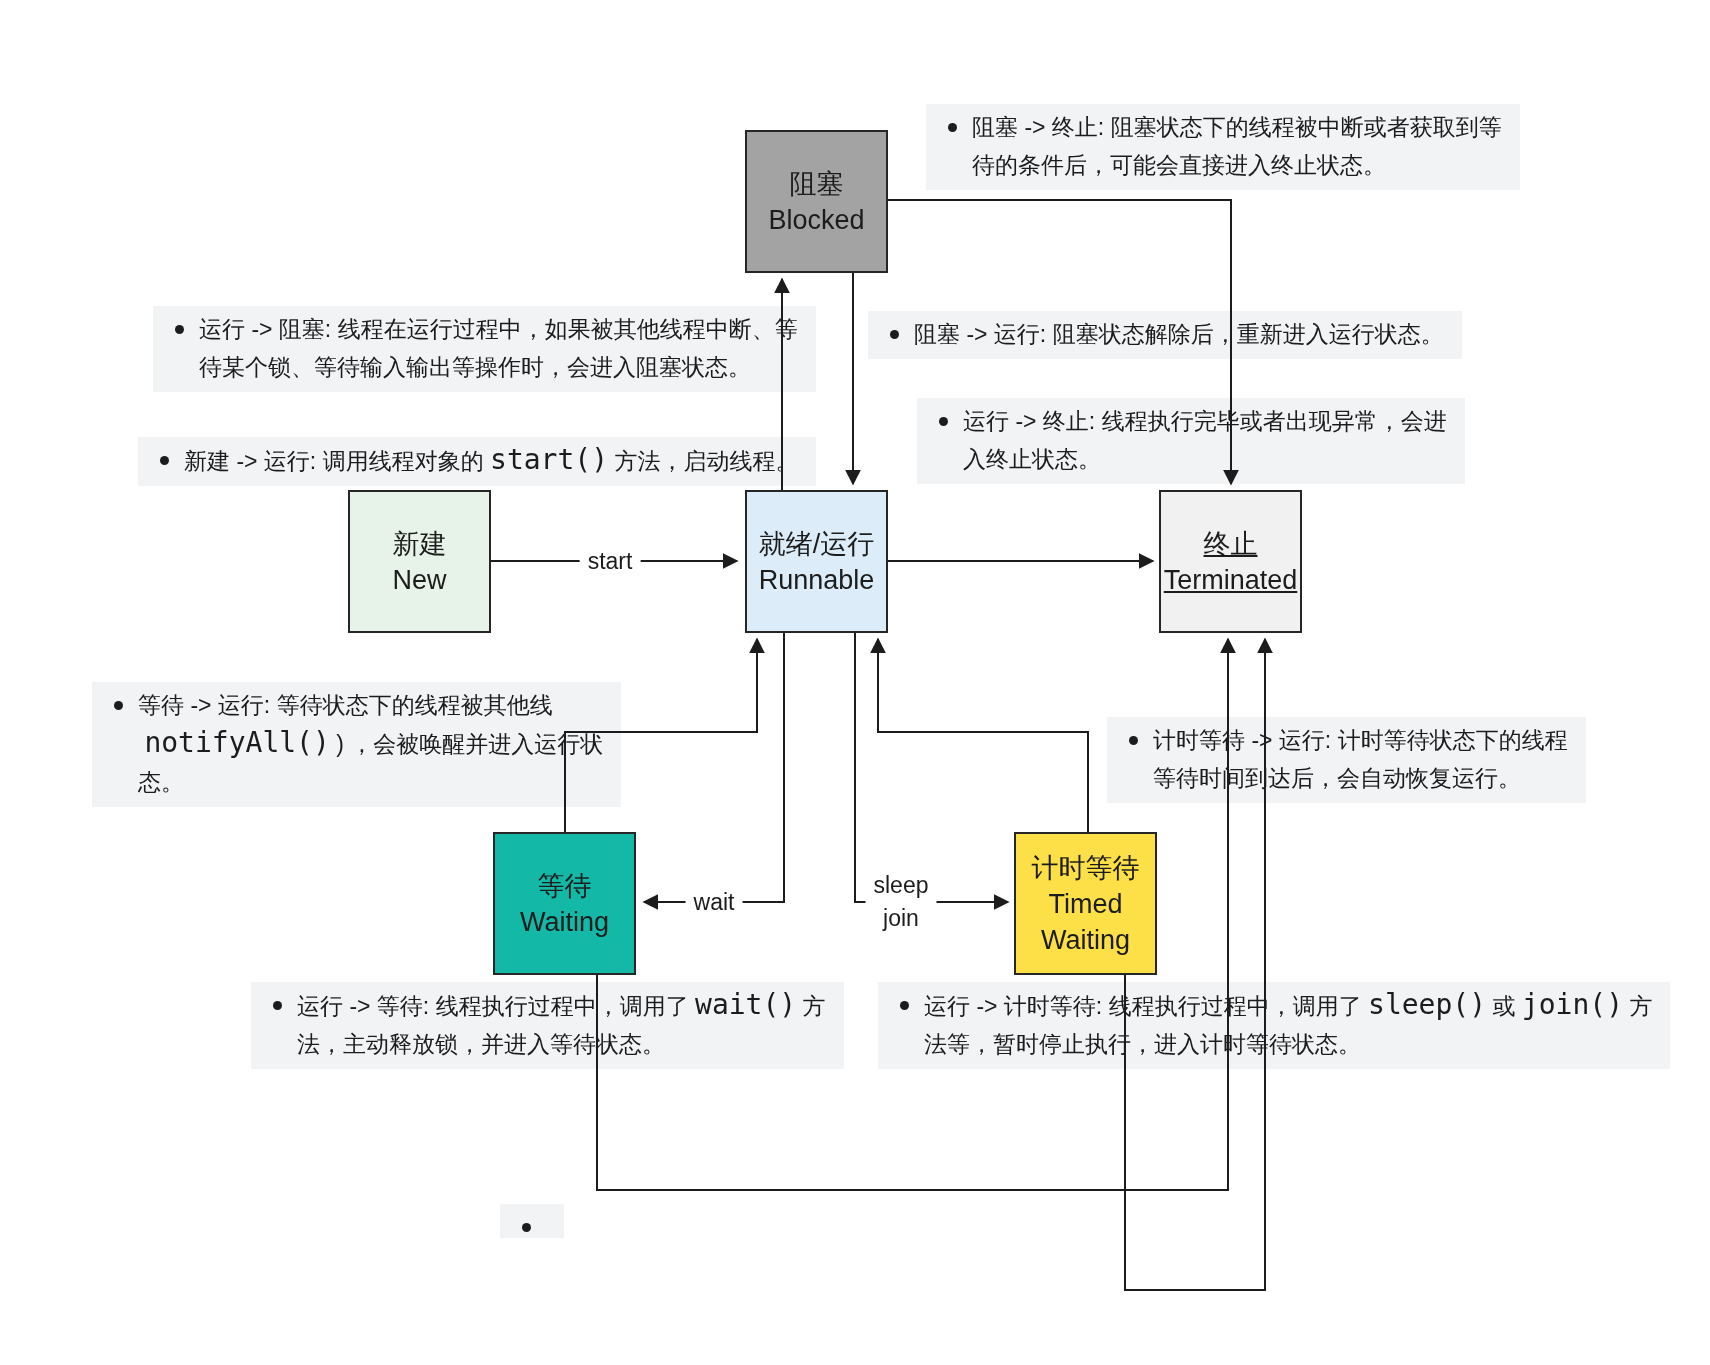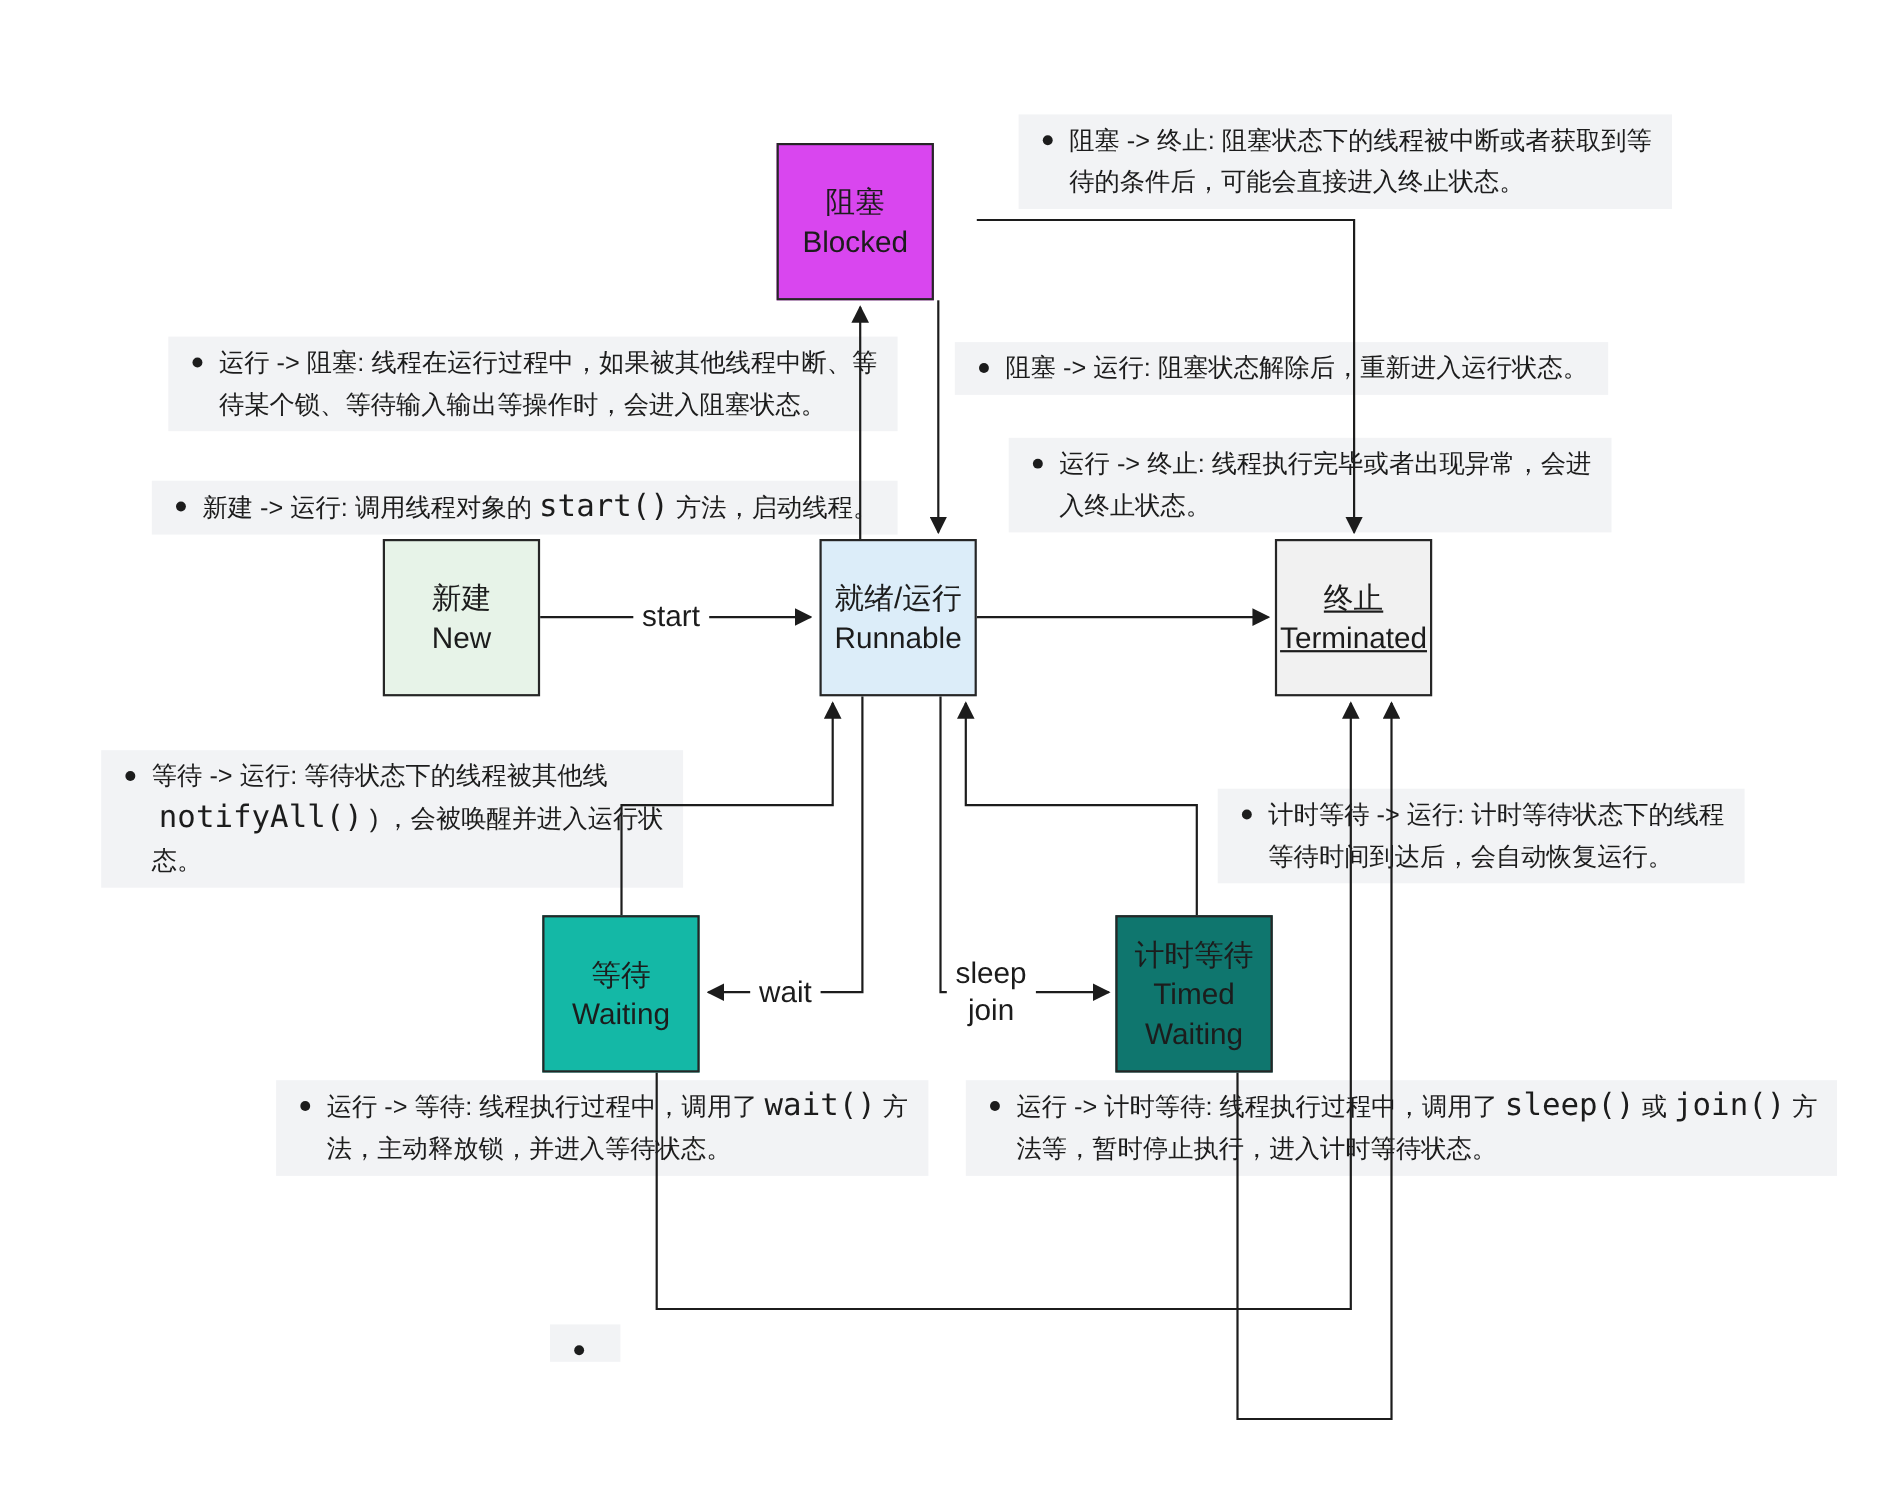--- a/index.html
+++ b/index.html
@@ -29,21 +29,21 @@
   .state{
     position:absolute;z-index:3;width:143px;height:143px;
     border:2px solid #262626;display:flex;flex-direction:column;
     align-items:center;justify-content:center;text-align:center;
   }
   .state .zh,.state .en{font-size:27px;line-height:36px;white-space:pre-line;color:var(--text);}
 
   
   .edge-label{
     position:absolute;z-index:4;transform:translate(-50%,-50%);
-    background:#ffffff;padding:1px 8px;font-size:27px;line-height:33px;
+    background:#ffffff;padding:1px 8px;font-size:23px;line-height:33px;
     text-align:center;white-space:pre-line;color:var(--text);
   }
 </style>
 </head>
 <body>
 
 <div class="canvas">
 
   <div class="note" style="left:926px;top:104px;">
     <span class="bullet"></span>
@@ -132,21 +132,21 @@
     <path class="edge" d="M888,200 H1231 V484" marker-end="url(#ah)"></path>
     <path class="edge" d="M888,561 H1153" marker-end="url(#ah)"></path>
     <path class="edge" d="M565,832 V732 H757 V639" marker-end="url(#ah)"></path>
     <path class="edge" d="M784,633 V902 H644" marker-end="url(#ah)"></path>
     <path class="edge" d="M855,633 V902 H1008" marker-end="url(#ah)"></path>
     <path class="edge" d="M1088,832 V732 H878 V639" marker-end="url(#ah)"></path>
     <path class="edge" d="M597,975 V1190 H1228 V639" marker-end="url(#ah)"></path>
     <path class="edge" d="M1125,975 V1290 H1265 V639" marker-end="url(#ah)"></path>
   </svg>
 
-  <div class="state" style="left: 706px; top: 130px; background-color: #d946ef;">
+  <div class="state" style="left: 745px; top: 130px; background-color: #a3a3a3;">
     <span class="zh">阻塞</span>
     <span class="en">Blocked</span>
   </div>
 
   <div class="state" style="left: 348px; top: 490px; background-color: rgb(231, 243, 232);">
     <span class="zh">新建</span>
     <span class="en">New</span>
   </div>
 
   <div class="state" style="left: 745px; top: 490px; background-color: rgb(220, 237, 249);">
@@ -157,21 +157,21 @@
   <div class="state" style="left: 1159px; top: 490px; background-color: rgb(241, 241, 241); text-decoration: underline;">
     <span class="zh">终止</span>
     <span class="en">Terminated</span>
   </div>
 
   <div class="state" style="left: 493px; top: 832px; background-color: #14b8a6;">
     <span class="zh">等待</span>
     <span class="en">Waiting</span>
   </div>
 
-  <div class="state" style="left: 1014px; top: 832px; background-color: #0f766e; text-align: center;">
+  <div class="state" style="left: 1014px; top: 832px; background-color: #fde047; text-align: center;">
     <span class="zh">计时等待</span>
     <span class="en">Timed
 Waiting</span>
   </div>
 
   <span class="edge-label" style="left:610px;top:561px;">start</span>
   <span class="edge-label" style="left:714px;top:902px;">wait</span>
   <span class="edge-label" style="left:901px;top:902px;">sleep
 join</span>
 

